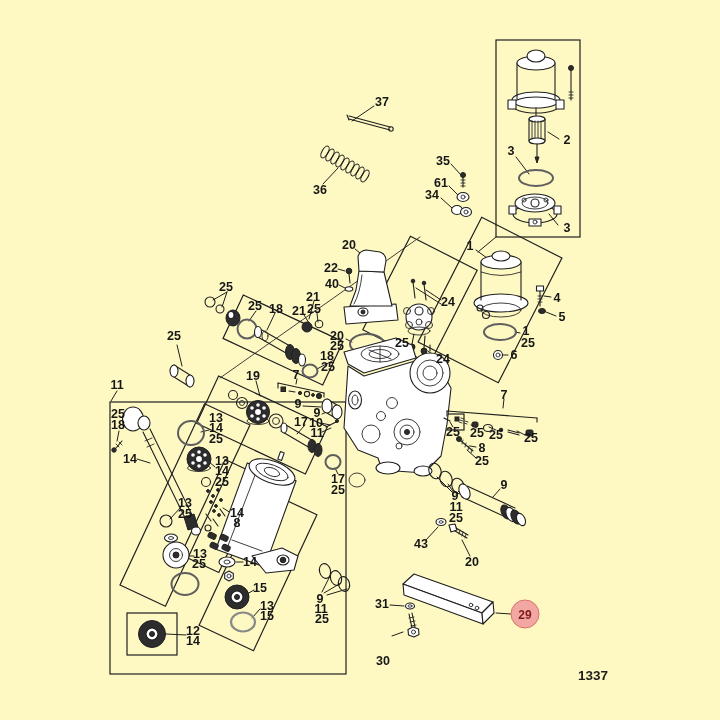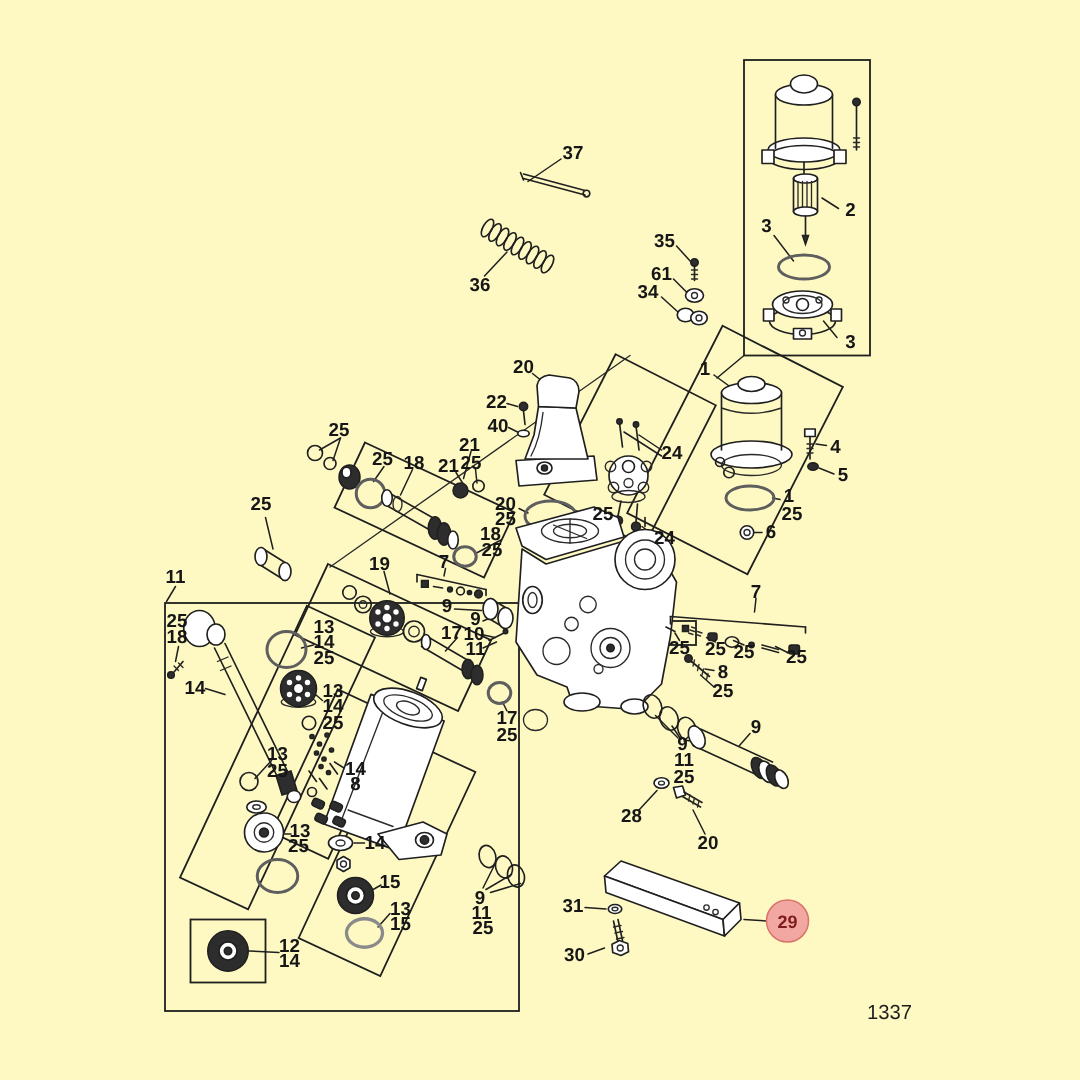--- a/index.html
+++ b/index.html
@@ -14,21 +14,21 @@
   .oring{stroke:#5e5e5e;stroke-width:2;fill:none;}
   .oring2{stroke:#8a8a8a;stroke-width:2.2;fill:none;}
   .lead{stroke:#1f1f1f;stroke-width:1;fill:none;stroke-linecap:round;}
   #label-layer{position:absolute;left:0;top:0;width:720px;height:720px;}
   .lbl{position:absolute;transform:translate(-50%,-50%);font-weight:bold;font-size:12.5px;
        color:#161616;white-space:nowrap;line-height:1;}
   .badge{position:absolute;width:27px;height:27px;border-radius:50%;
          transform:translate(-50%,-50%);border:1.5px solid;display:flex;
          align-items:center;justify-content:center;font-weight:bold;font-size:12px;}
   .fig{position:absolute;left:593px;top:675px;transform:translate(-50%,-50%);
-       font-weight:normal;font-size:13.5px;color:#1d1d1d;}
+       font-weight:bold;font-size:13.5px;color:#1d1d1d;}
 </style>
 </head>
 <body>
 
 <div class="stage">
 <svg width="720" height="720" viewBox="0 0 720 720">
 
   <g>
     <rect class="box" x="496" y="40" width="84" height="197"></rect>
     <rect class="box" x="110" y="402" width="236" height="272"></rect>
@@ -572,25 +572,25 @@
       <div class="lbl" style="left: 453px; top: 432px;">25</div>
       <div class="lbl" style="left: 477px; top: 433px;">25</div>
       <div class="lbl" style="left: 496px; top: 435px;">25</div>
       <div class="lbl" style="left: 531px; top: 438px;">25</div>
       <div class="lbl" style="left: 482px; top: 448px;">8</div>
       <div class="lbl" style="left: 482px; top: 461px;">25</div>
       <div class="lbl" style="left: 504px; top: 485px;">9</div>
       <div class="lbl" style="left: 455px; top: 496px;">9</div>
       <div class="lbl" style="left: 456px; top: 507px;">11</div>
       <div class="lbl" style="left: 456px; top: 518px;">25</div>
-      <div class="lbl" style="left: 421px; top: 544px;">28</div>
+      <div class="lbl" style="left: 421px; top: 544px;">43</div>
       <div class="lbl" style="left: 472px; top: 562px;">20</div>
       <div class="lbl" style="left: 320px; top: 599px;">9</div>
       <div class="lbl" style="left: 321px; top: 609px;">11</div>
       <div class="lbl" style="left: 322px; top: 619px;">25</div>
       <div class="lbl" style="left: 382px; top: 604px;">31</div>
-      <div class="lbl" style="left: 383px; top: 637px;">30</div>
+      <div class="lbl" style="left: 383px; top: 661px;">30</div>
     </div>
 
 <div class="badge" style="left: 525px; top: 614px; background: rgb(243, 167, 163); border-color: rgb(217, 115, 108); color: rgb(126, 29, 29);">29</div>
 
 <div class="fig">1337</div>
 </div>
 
 </body></html>

